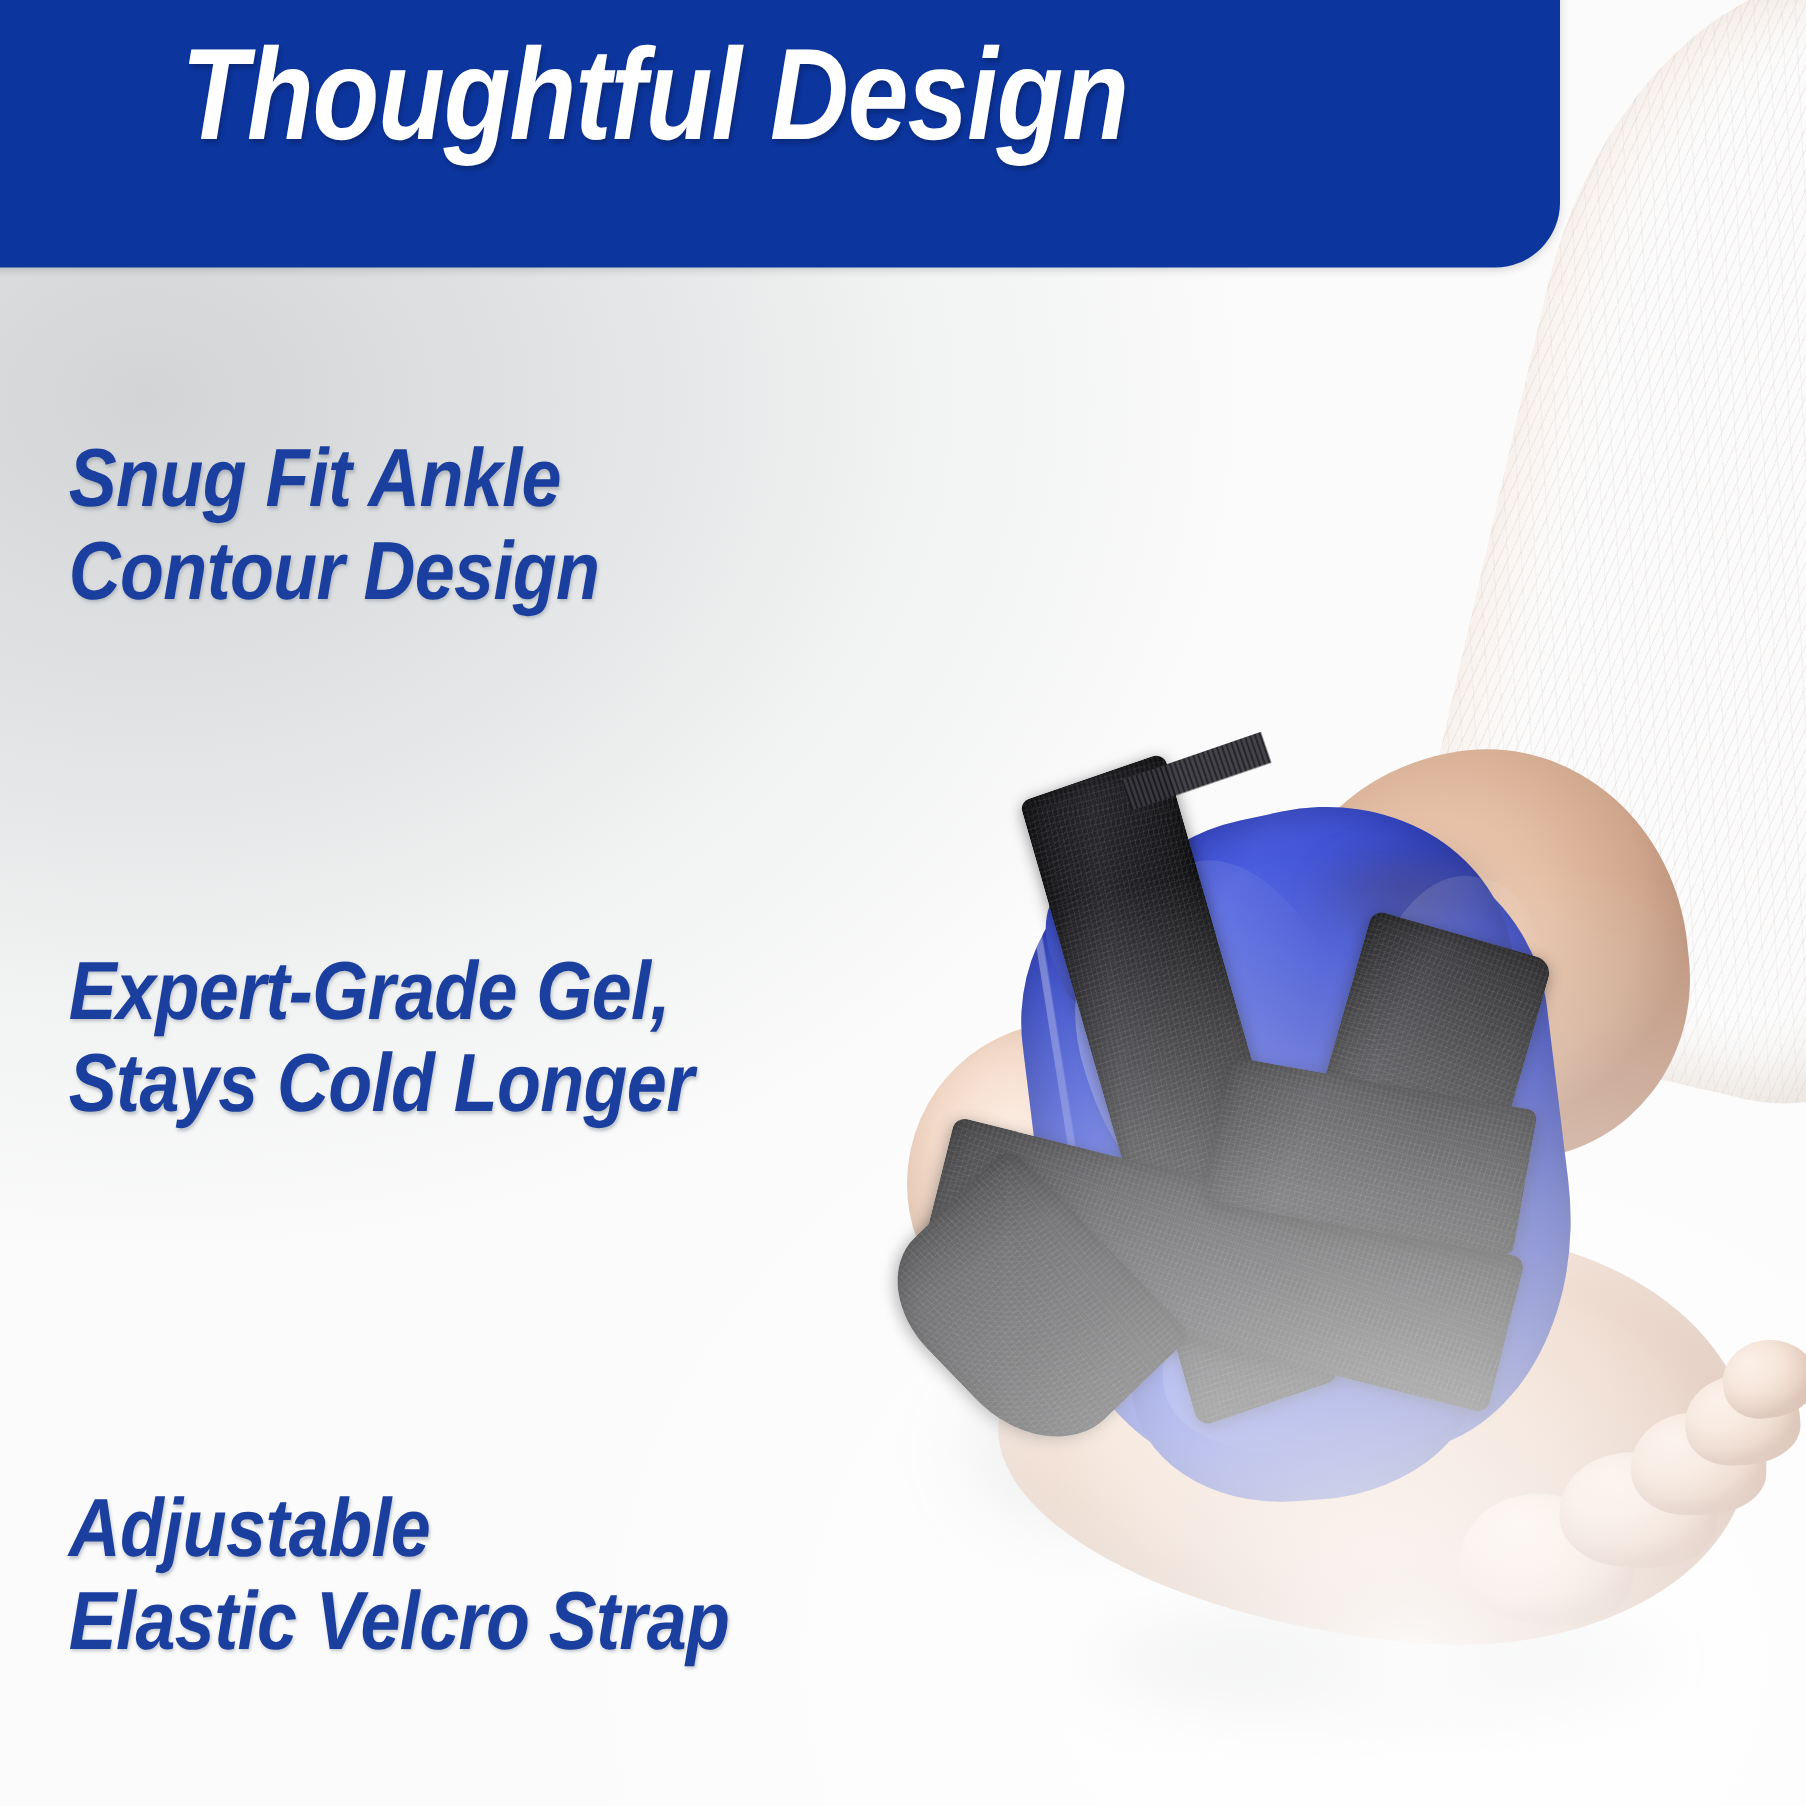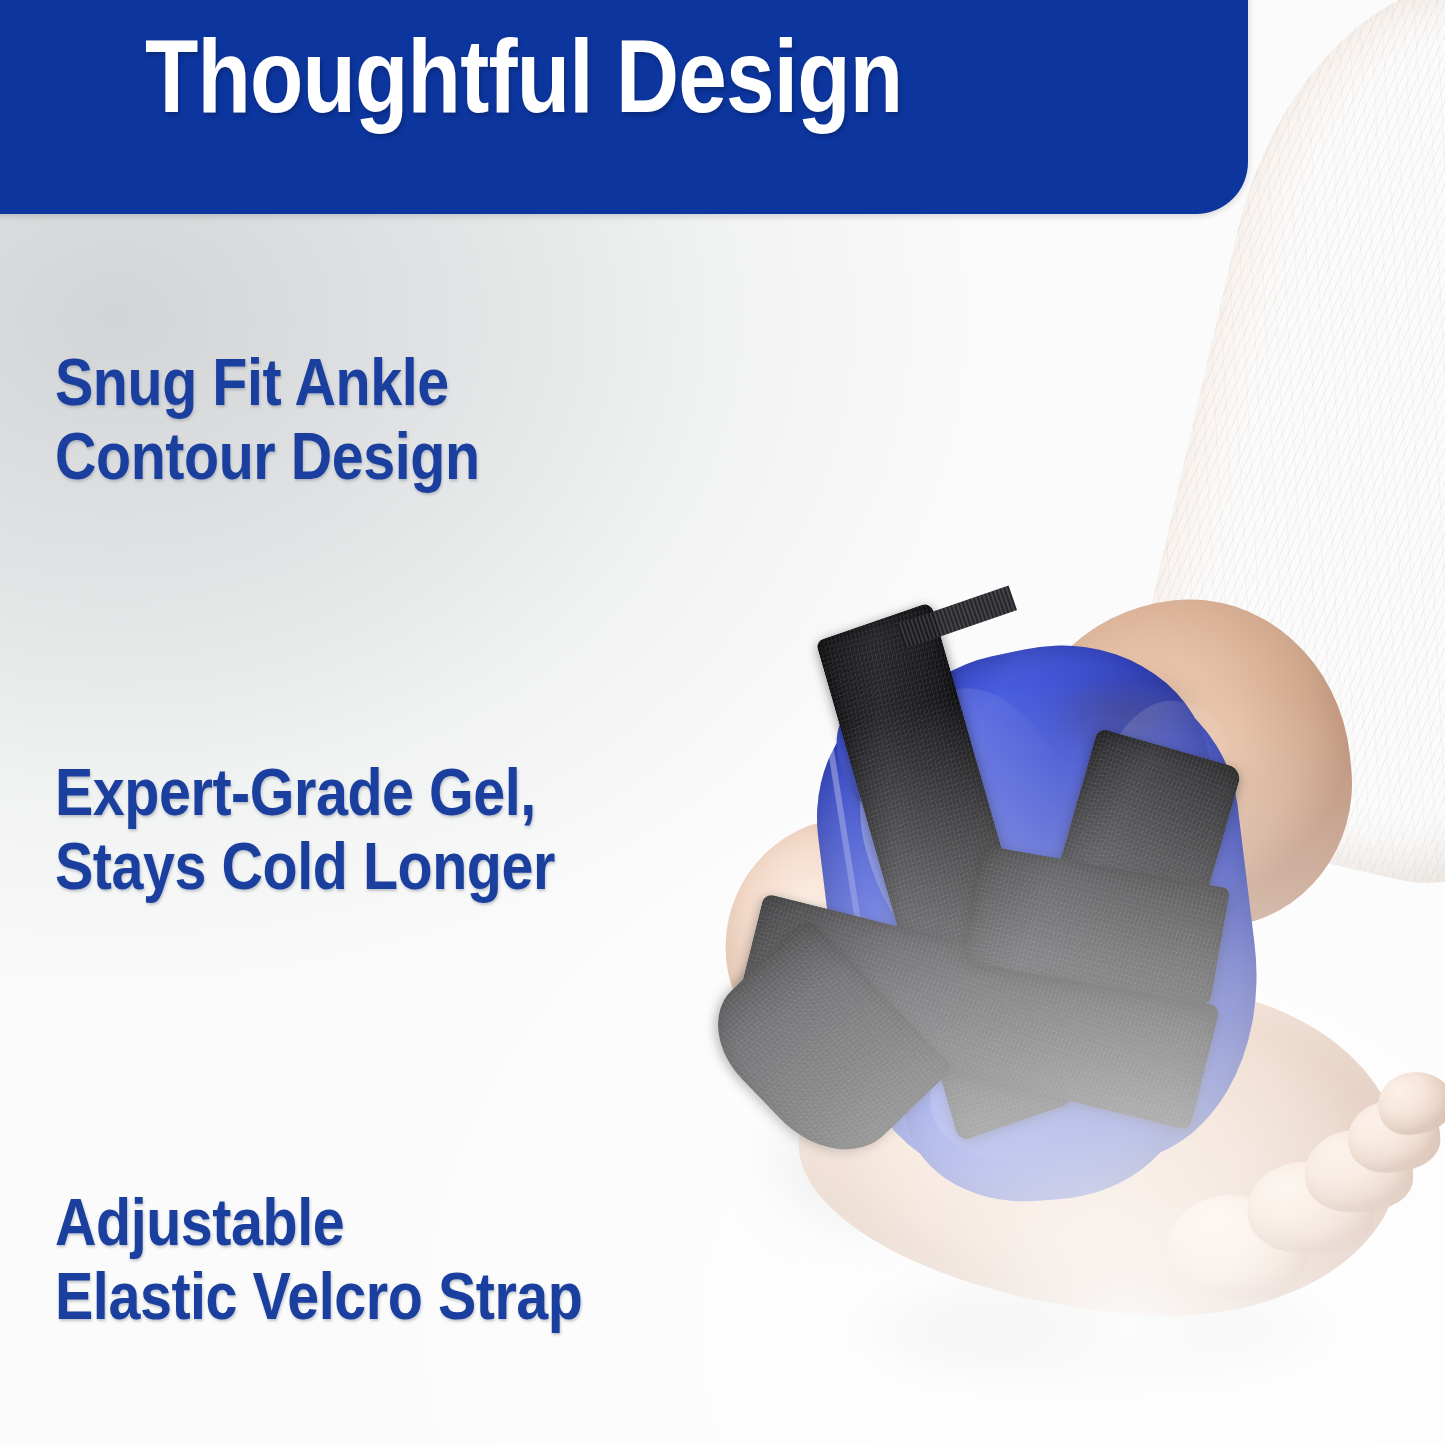--- a/index.html
+++ b/index.html
@@ -12,20 +12,21 @@
   }
 
   
   #stage {
     position:absolute; left:0; top:0;
     width:1445px; height:1445px;
     overflow:hidden;
     background:
       radial-gradient(ellipse 900px 700px at 8% 22%, #d2d4d6 0%, #e1e3e4 38%, #f1f2f2 68%, #fbfbfb 100%),
       linear-gradient(150deg, #d8dadb 0%, #e8eaea 34%, #f6f6f6 62%, #ffffff 86%);
+    font-style: italic;
   }
   
   #bg-sheen {
     position:absolute; inset:0;
     background:radial-gradient(ellipse 1100px 900px at 78% 92%, rgba(255,255,255,.95) 0%, rgba(255,255,255,.45) 42%, rgba(255,255,255,0) 72%);
     pointer-events:none;
   }
 
   
   #banner {

